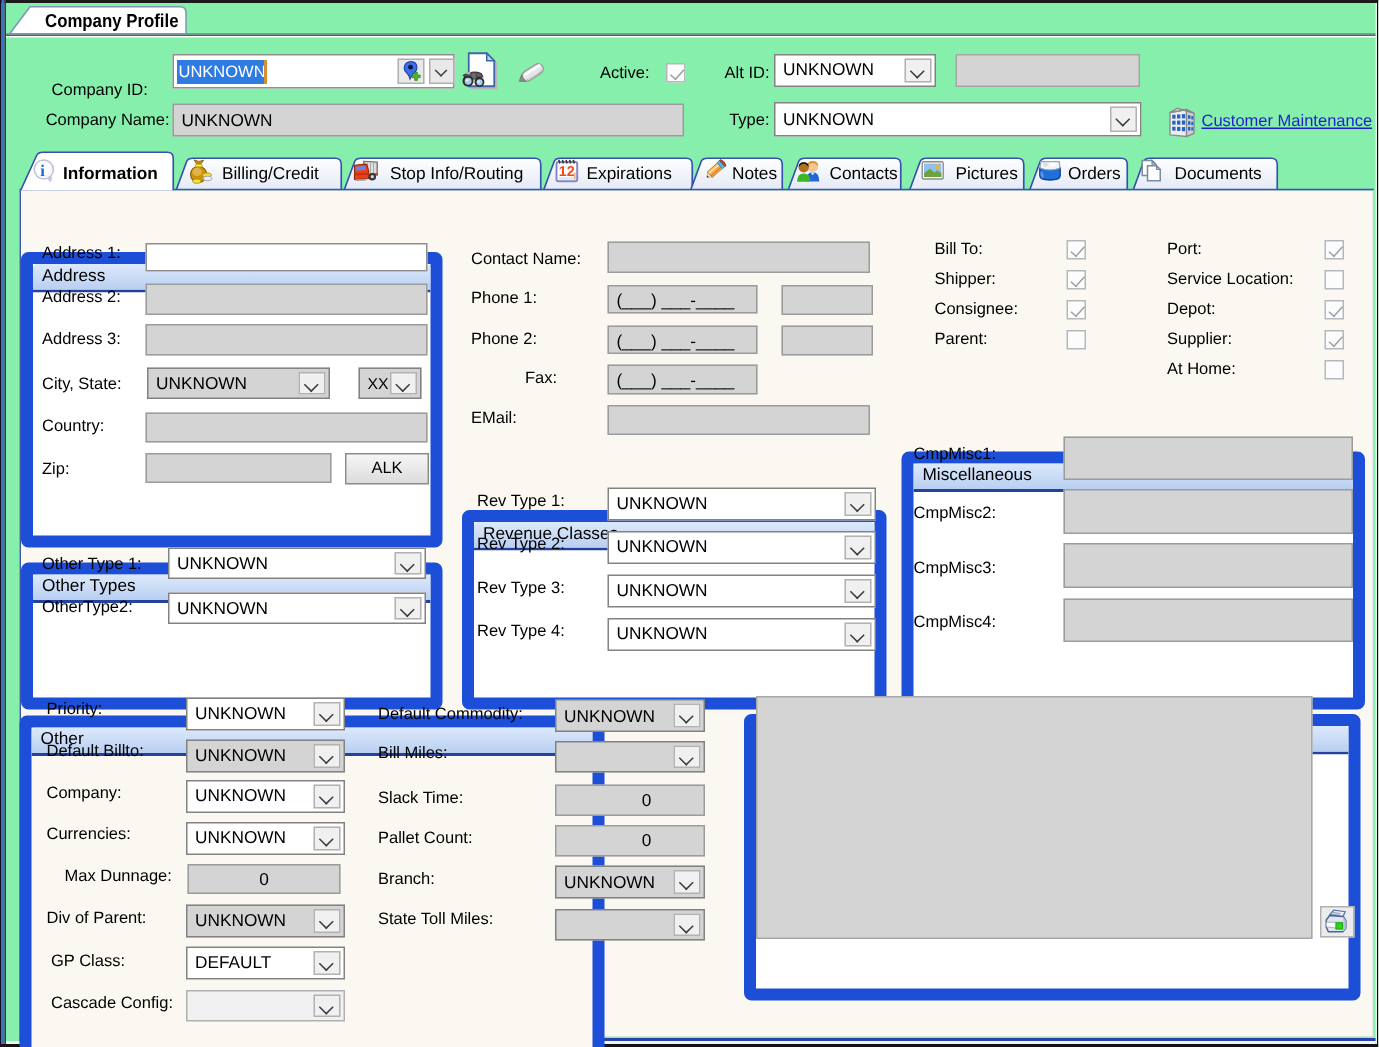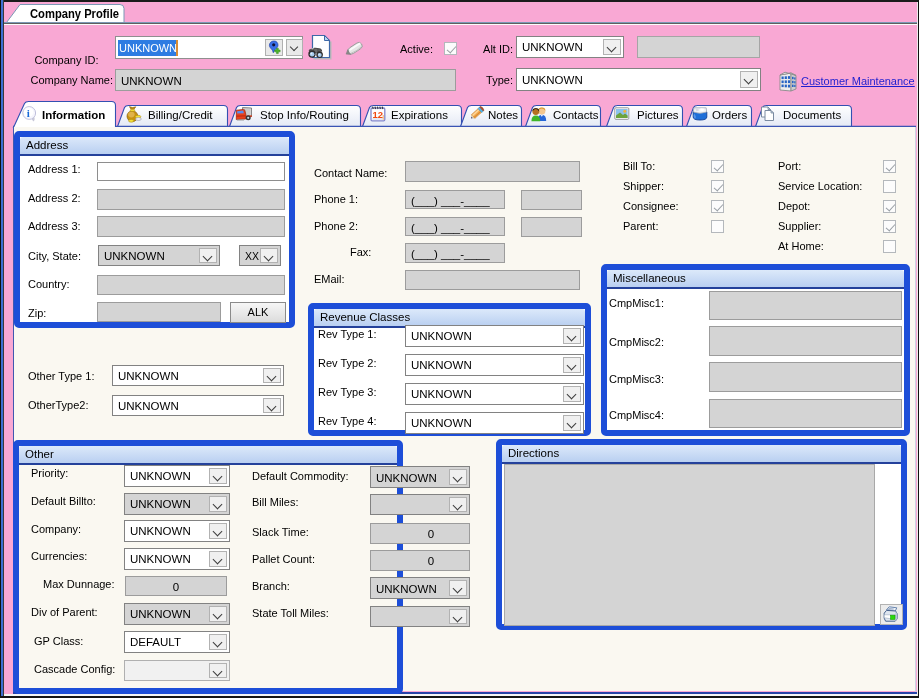--- a/index.html
+++ b/index.html
@@ -1,29 +1,29 @@
 <!DOCTYPE html>
 <html><head><meta charset="utf-8"><style>
 html,body{margin:0;padding:0;}
-#win{position:relative;width:919px;height:698px;background:#f9a8d4;overflow:hidden;font-family:"Liberation Sans",sans-serif;}
+#win{position:relative;width:919px;height:698px;background:#86efac;overflow:hidden;font-family:"Liberation Sans",sans-serif;}
 .a{position:absolute;box-sizing:border-box;}
 .lbl{font-size:11px;color:#000;white-space:nowrap;line-height:13px;}
 .rl{text-align:right;}
 .tb{background:#fff;border:1px solid #8e8e8e;}
 .tbg{background:#d4d4d4;border:1px solid #9c9c9c;font-size:11.5px;color:#000;padding:4px 0 0 5px;line-height:12px;}
 .cen{text-align:center;padding-left:0;}
 .combo{background:#fff;border:1px solid #828282;font-size:11.5px;color:#000;}
 .combo .tx{position:absolute;left:5px;top:4px;line-height:12px;}
 .cg{background:#d4d4d4;}
 .cl{background:#f1f1f1;border-color:#b0b0b0;}
 .ar{position:absolute;right:2px;top:2px;bottom:2px;width:16px;background:#f0f0f0;border:1px solid #b2b2b2;}
 .ar:after{content:"";position:absolute;left:4px;top:4px;width:6px;height:6px;border-left:1.6px solid #3c3c3c;border-bottom:1.6px solid #3c3c3c;transform:rotate(-45deg);}
 .cb{width:13px;height:13px;background:#fcfcfc;border:1px solid #b4b8bc;}
 .cb.ck:after{content:"";position:absolute;left:2px;top:3px;width:8px;height:4px;border-left:1.7px solid #9aa0a6;border-bottom:1.7px solid #9aa0a6;transform:rotate(-48deg);}
-.panel{border:6px solid #1d4ed8;border-radius:5px;background:#fff;}
+.panel{border:8px solid #1d4ed8;border-radius:5px;background:#fff;margin-top:37px;}
 .panel.cream{background:#faf8f1;}
 .ph{position:absolute;left:0;top:0;right:0;height:15px;background:linear-gradient(#dce9fa,#b9cff1);border-bottom:2px solid #24419b;border-radius:3px 3px 0 0;font-size:11.5px;color:#000;padding:2px 0 0 6px;line-height:13px;}
 .btn{background:linear-gradient(#f6f6f6,#dcdcdc);border:1px solid #8a8a8a;font-size:11px;color:#000;text-align:center;}
 .lnk{font-size:11px;color:#1f1fd0;text-decoration:underline;white-space:nowrap;}
 </style></head>
 <body>
 <div id="win">
 
 <div class="a" style="left:0;top:0;width:919px;height:2px;background:#1b1b1b;"></div>
 <div class="a" style="left:0;top:0;width:1px;height:698px;background:#111;"></div>
@@ -274,20 +274,23 @@
 <div class="a combo cg" style="left:239px;top:245px;width:42px;height:21px;">
       <span class="tx" style="left:5px;font-size:10.5px;">XX</span>
       <span class="ar"></span>
     </div>
 <div class="a lbl" style="left:28px;top:278px;">Country:</div>
 <div class="a tbg" style="left:97px;top:275px;width:188px;height:20px;"></div>
 <div class="a lbl" style="left:28px;top:307px;">Zip:</div>
 <div class="a tbg" style="left:97px;top:302px;width:124px;height:20px;"></div>
 <div class="a btn" style="left:230px;top:302px;width:56px;height:21px;line-height:19px;">ALK</div>
 
+<div class="a panel" style="left:14px;top:338px;width:281px;height:98px;">
+      <div class="ph">Other Types</div>
+    </div>
 <div class="a lbl" style="left:28px;top:370px;">Other Type 1:</div>
 <div class="a combo" style="left:112px;top:365px;width:172px;height:21px;">
       <span class="tx">UNKNOWN</span>
       <span class="ar"></span>
     </div>
 <div class="a lbl" style="left:28px;top:399px;">OtherType2:</div>
 <div class="a combo" style="left:112px;top:395px;width:172px;height:21px;">
       <span class="tx">UNKNOWN</span>
       <span class="ar"></span>
     </div>

